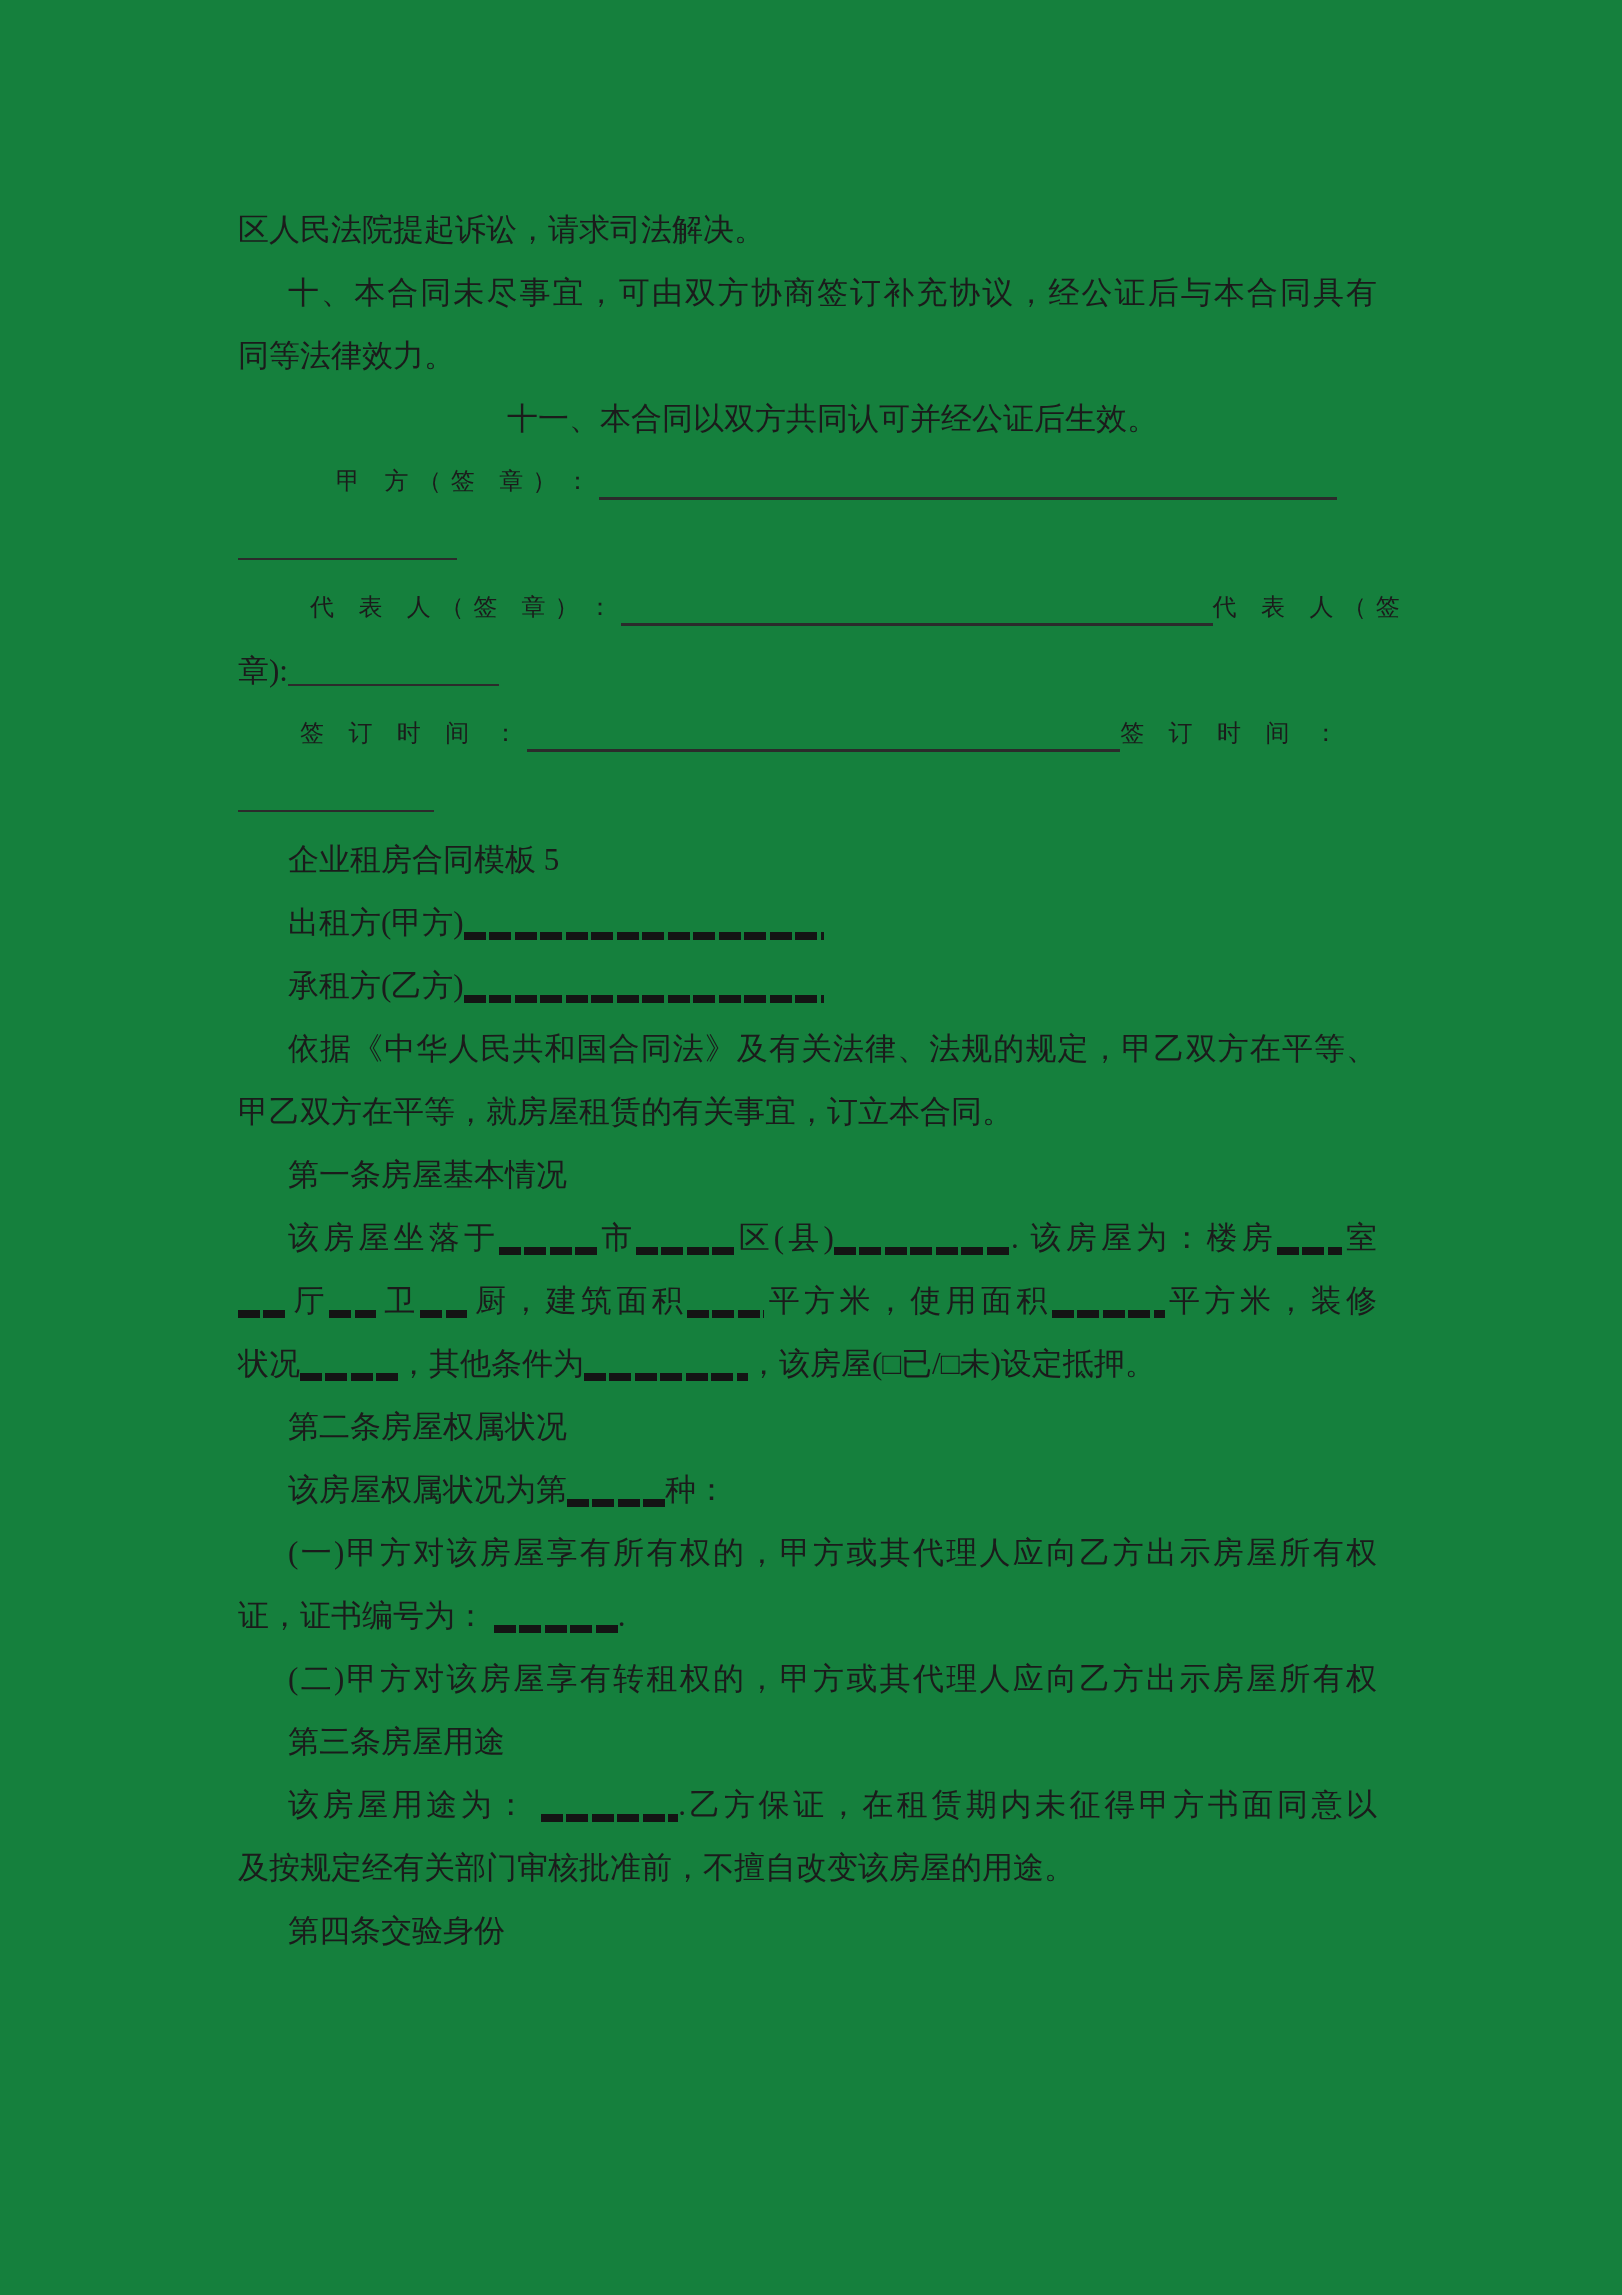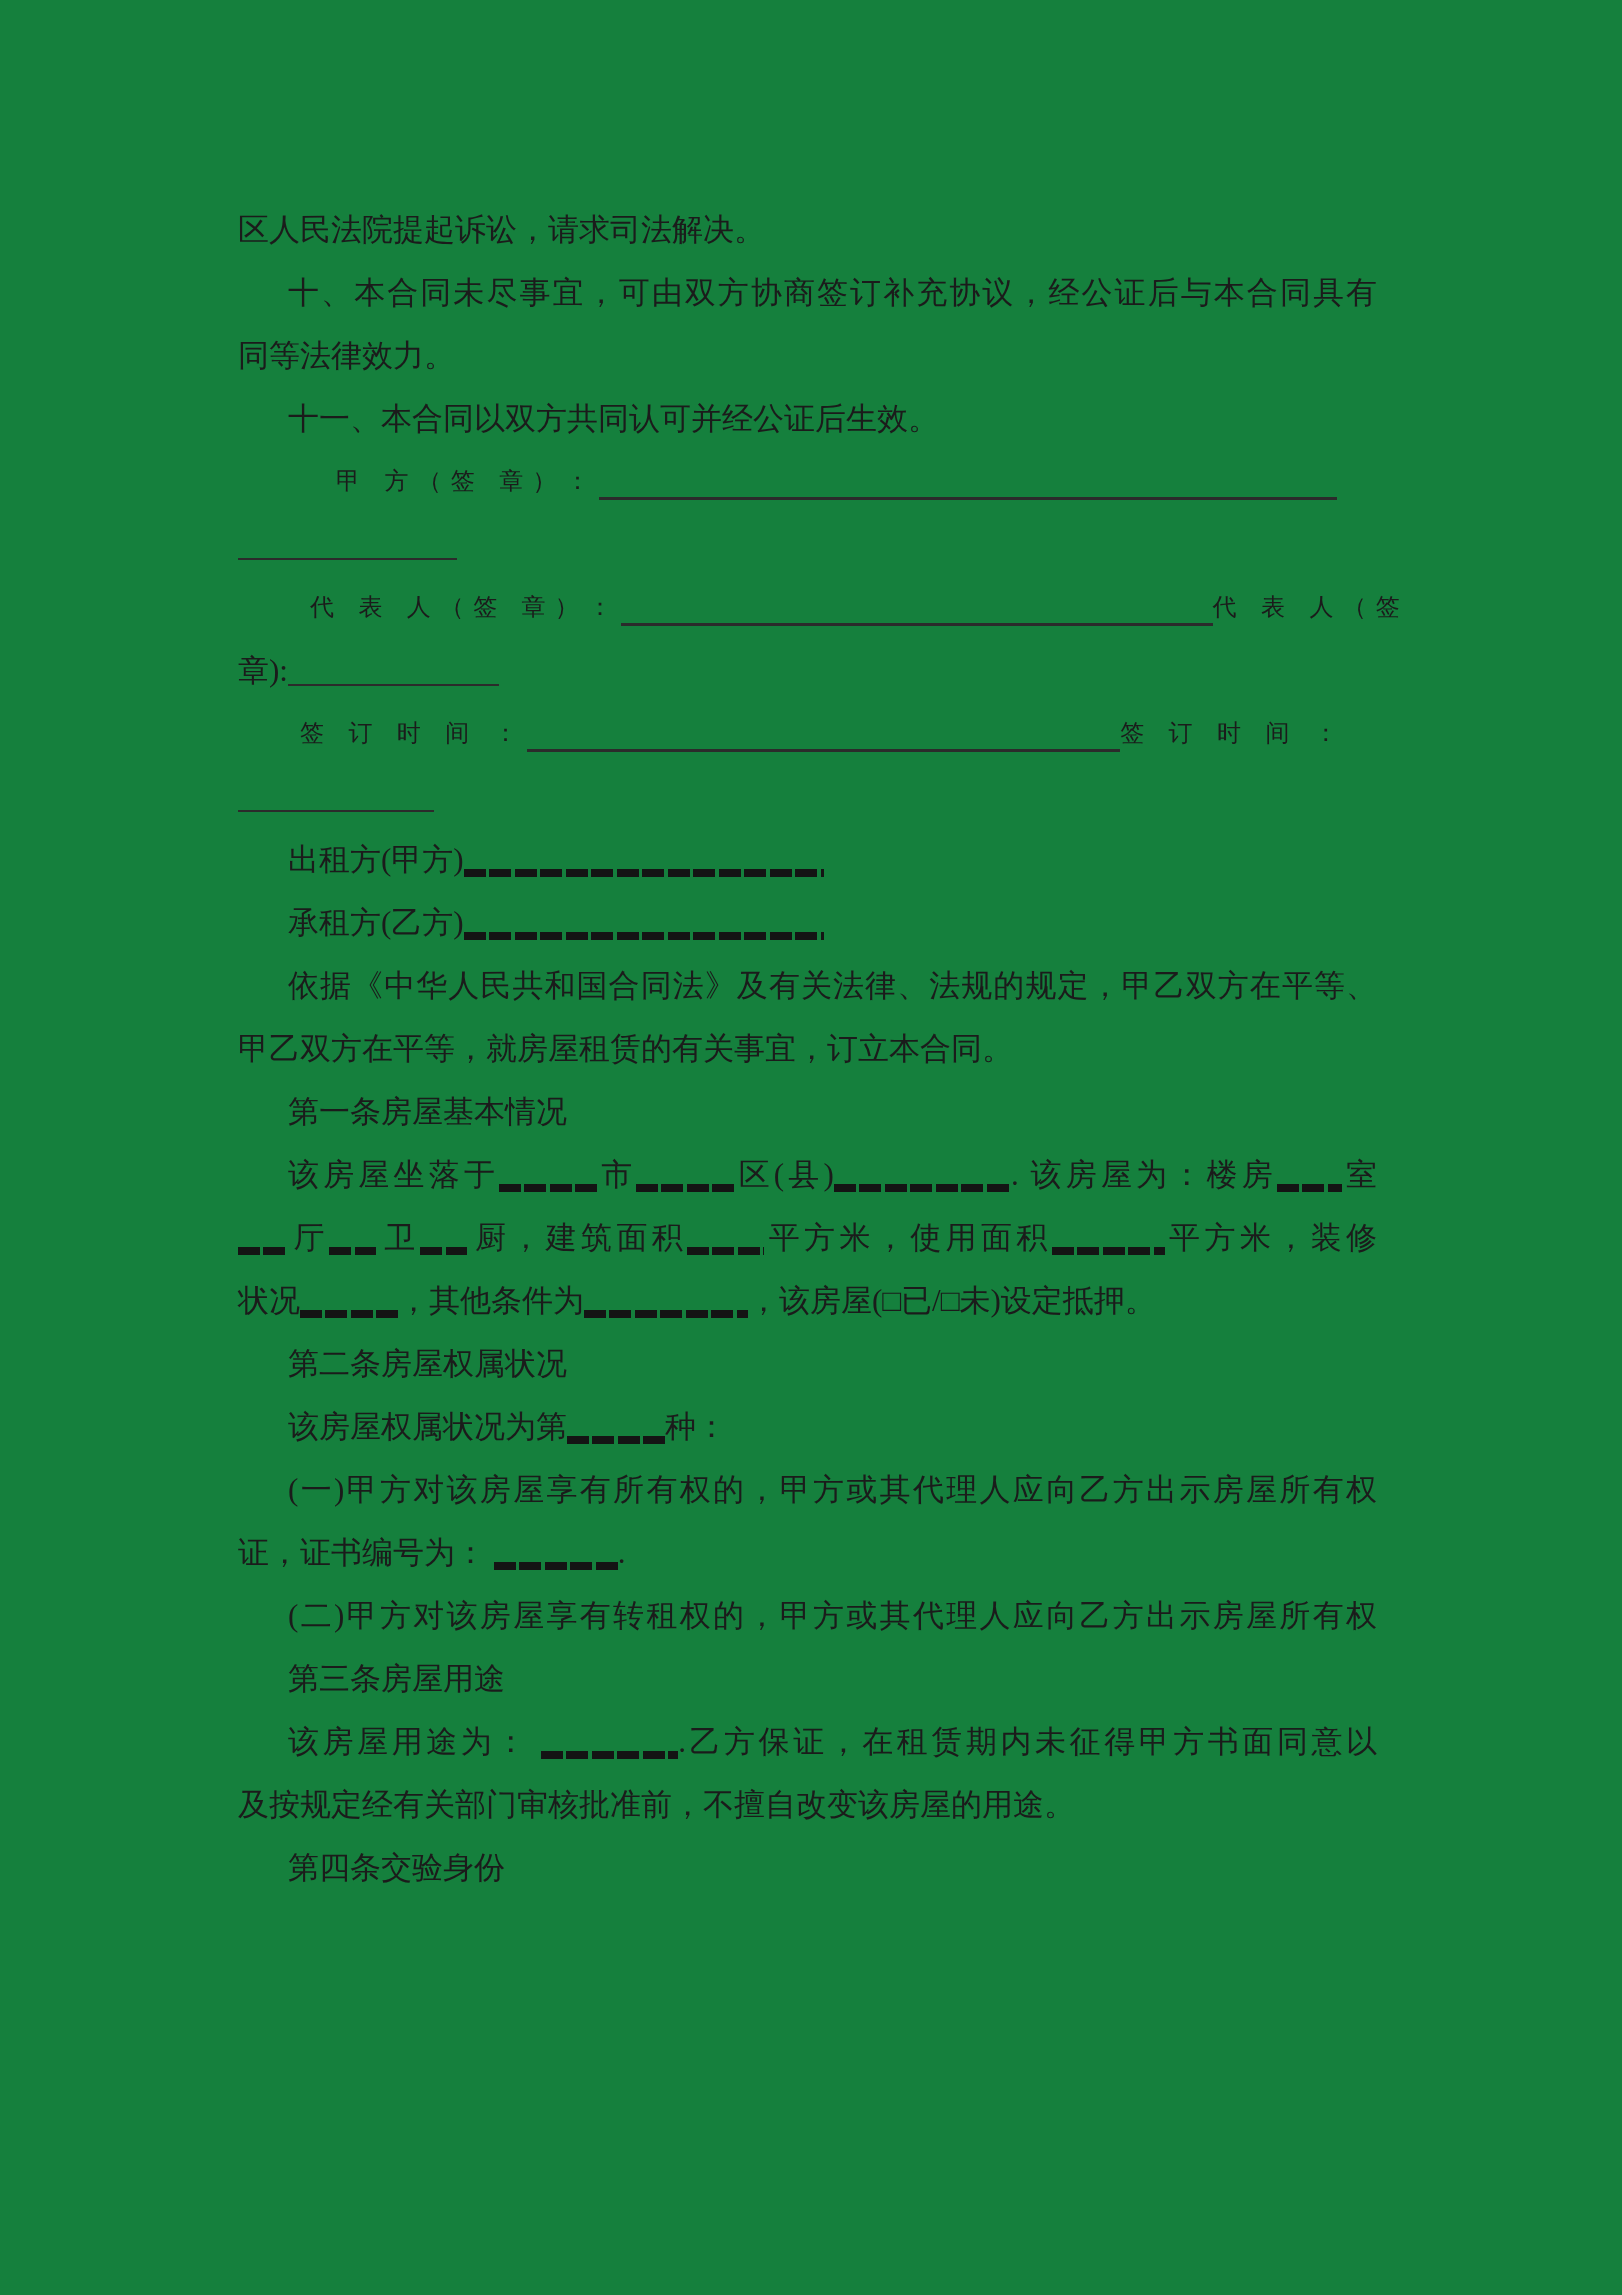--- a/index.html
+++ b/index.html
@@ -67,38 +67,39 @@
   }
 </style>
 </head>
 <body>
 
 <div class="page">
   <div class="doc">
       <div class="line normal"><span class="t">区人民法院提起诉讼，请求司法解决。</span></div>
       <div class="line justify" style="padding-left: 50px;"><span class="t">十、本合同未尽事宜，可由双方协商签订补充协议，经公证后与本合同具有</span></div>
       <div class="line normal"><span class="t">同等法律效力。</span></div>
-      <div class="line normal" style="padding-left: 50px;"><span class="t">十一、本合同以双方共同认可并经公证后生效。</span></div>
+      <div class="line normal" style="padding-left: 50px; text-align: center;"><span class="t">十一、本合同以双方共同认可并经公证后生效。</span></div>
       <div class="line spread" style="padding-left: 98px; width: 1001px;">
         <span class="t">甲 方（签 章）：</span>
         <span class="blank blank-thin" style="width: 393px;"></span>
       </div>
       <div class="line normal"><span class="blank blank-thin" style="width: 219px;"></span></div>
       <div class="line spread" style="padding-left: 72px; width: 1099px;">
         <span class="t">代 表 人（签 章）：</span>
         <span class="blank blank-thin" style="width: 366px;"></span>
         <span class="t">代 表 人（签</span>
       </div>
       <div class="line normal"><span class="t">章):</span><span class="blank blank-thin" style="width: 211px;"></span></div>
       <div class="line spread" style="padding-left: 62px; width: 1047px; align-items: flex-end;">
         <span class="t">签 订 时 间 ：</span>
         <span class="blank blank-thin" style="width: 406px;"></span>
         <span class="t">签 订 时 间 ：</span>
       </div>
       <div class="line normal"><span class="blank blank-thin" style="width: 196px;"></span></div>
+      <div class="line normal" style="padding-left: 50px;"><span class="t">企业租房合同模板 5</span></div>
       <div class="line normal" style="padding-left: 50px;"><span class="t">出租方(甲方)</span><span class="blank blank-thick" style="width: 360px;"></span></div>
       <div class="line normal" style="padding-left: 50px;"><span class="t">承租方(乙方)</span><span class="blank blank-thick" style="width: 360px;"></span></div>
       <div class="line justify" style="padding-left: 50px;"><span class="t">依据《中华人民共和国合同法》及有关法律、法规的规定，甲乙双方在平等、</span></div>
       <div class="line normal"><span class="t">甲乙双方在平等，就房屋租赁的有关事宜，订立本合同。</span></div>
       <div class="line normal" style="padding-left: 50px;"><span class="t">第一条房屋基本情况</span></div>
       <div class="line justify" style="padding-left: 50px;"><span class="t">该房屋坐落于</span><span class="blank blank-thick" style="width: 98px;"></span><span class="t">市</span><span class="blank blank-thick" style="width: 98px;"></span><span class="t">区(县)</span><span class="blank blank-thick" style="width: 177px;"></span><span class="t">. 该房屋为：楼房</span><span class="blank blank-thick" style="width: 65px;"></span><span class="t">室</span></div>
       <div class="line justify"><span class="blank blank-thick" style="width: 51px;"></span><span class="t">厅</span><span class="blank blank-thick" style="width: 51px;"></span><span class="t">卫</span><span class="blank blank-thick" style="width: 51px;"></span><span class="t">厨，建筑面积</span><span class="blank blank-thick" style="width: 77px;"></span><span class="t">平方米，使用面积</span><span class="blank blank-thick" style="width: 113px;"></span><span class="t">平方米，装修</span></div>
       <div class="line normal"><span class="t">状况</span><span class="blank blank-thick" style="width: 98px;"></span><span class="t">，其他条件为</span><span class="blank blank-thick" style="width: 164px;"></span><span class="t">，该房屋(□已/□未)设定抵押。</span></div>
       <div class="line normal" style="padding-left: 50px;"><span class="t">第二条房屋权属状况</span></div>
       <div class="line normal" style="padding-left: 50px;"><span class="t">该房屋权属状况为第</span><span class="blank blank-thick" style="width: 98px;"></span><span class="t">种：</span></div>

